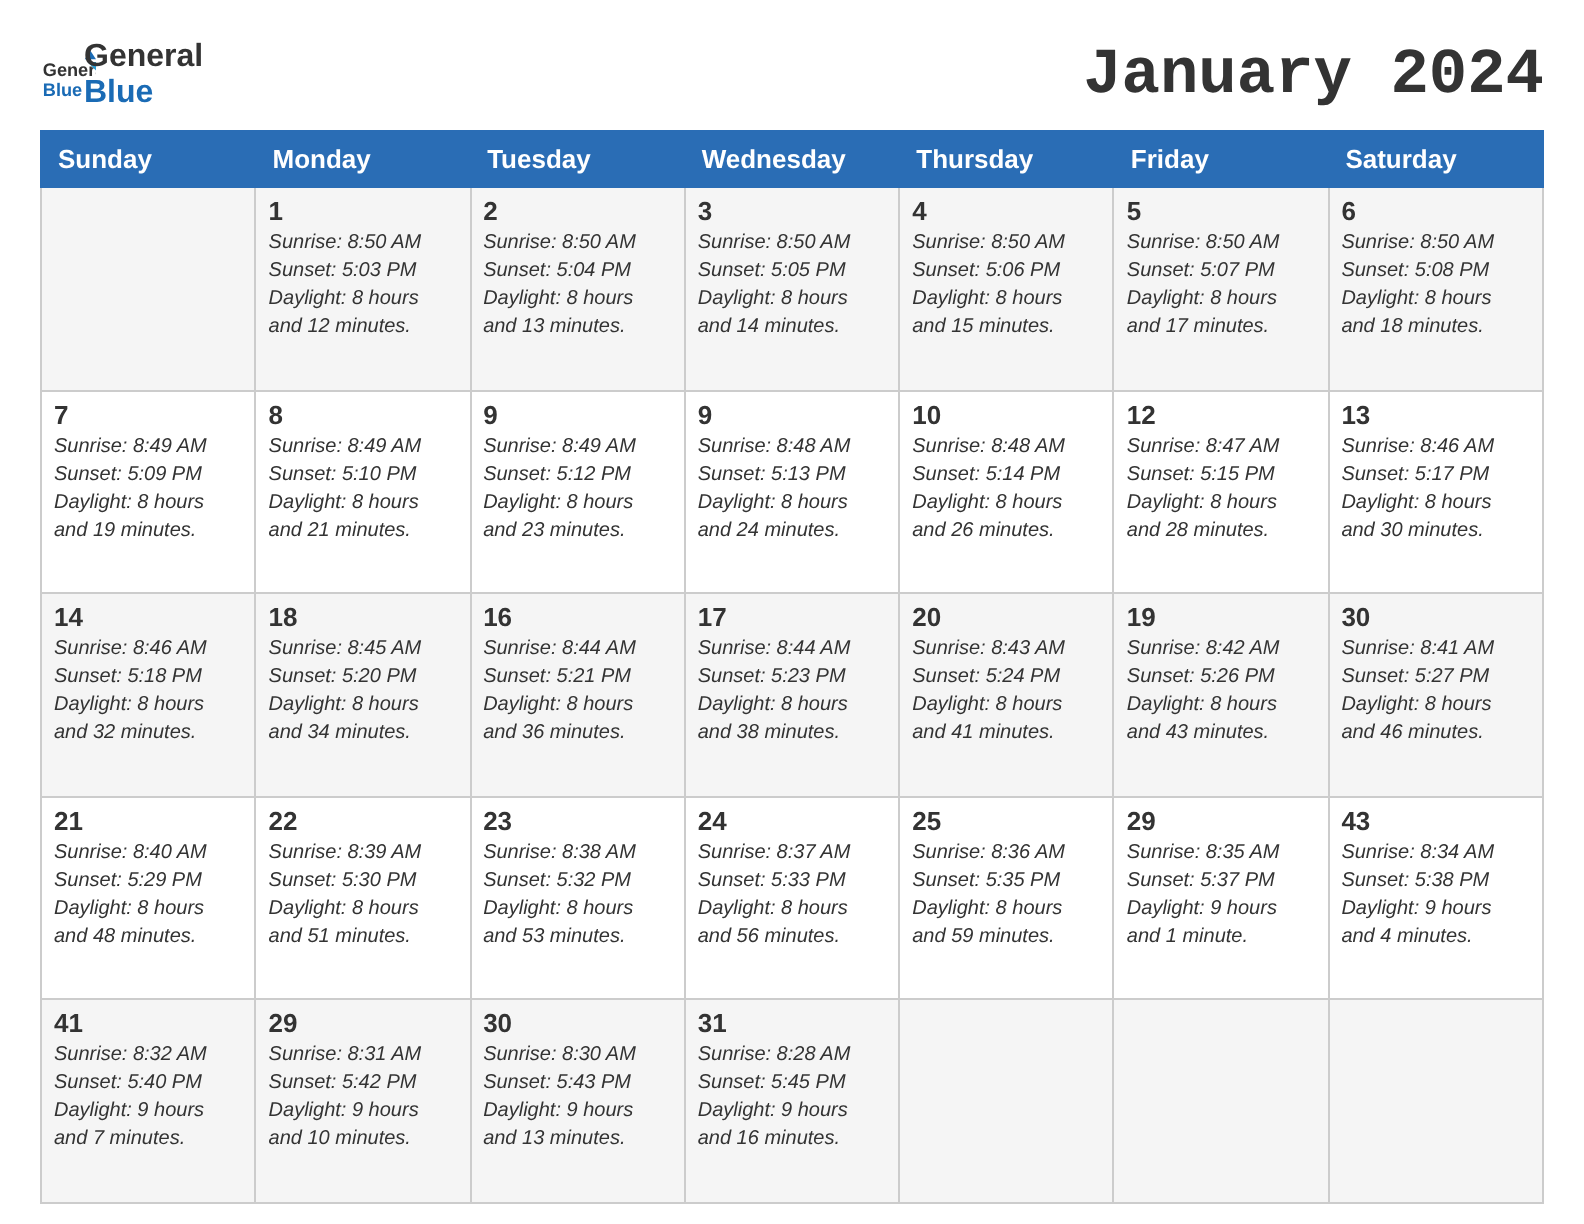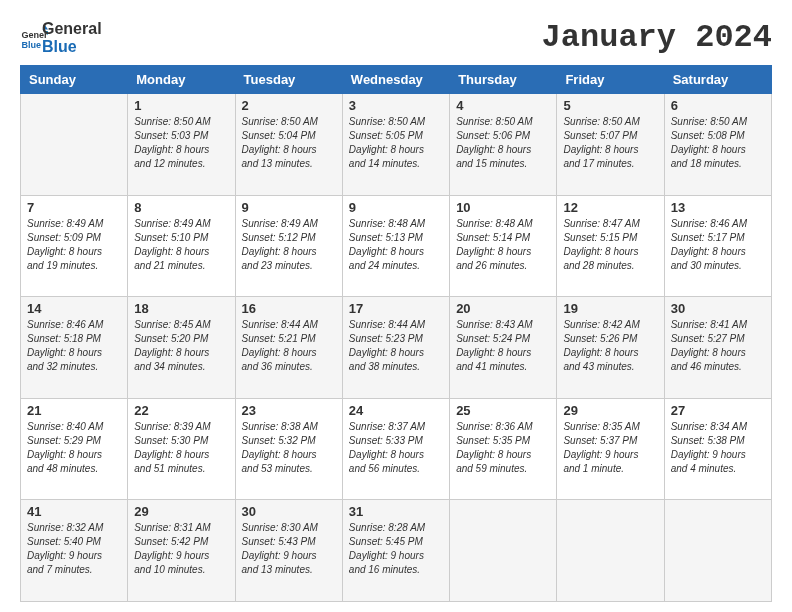--- a/index.html
+++ b/index.html
@@ -282,21 +282,21 @@
             Sunrise: 8:36 AM<br>Sunset: 5:35 PM<br>Daylight: 8 hours and 59 minutes.
           </div>
         </td>
           <td>
           <span class="day-number">29</span>
           <div class="day-info">
             Sunrise: 8:35 AM<br>Sunset: 5:37 PM<br>Daylight: 9 hours and 1 minute.
           </div>
         </td>
           <td>
-          <span class="day-number">27</span>
+          <span class="day-number">43</span>
           <div class="day-info">
             Sunrise: 8:34 AM<br>Sunset: 5:38 PM<br>Daylight: 9 hours and 4 minutes.
           </div>
         </td>
         </tr>
         <tr>
           <td>
           <span class="day-number">41</span>
           <div class="day-info">
             Sunrise: 8:32 AM<br>Sunset: 5:40 PM<br>Daylight: 9 hours and 7 minutes.

